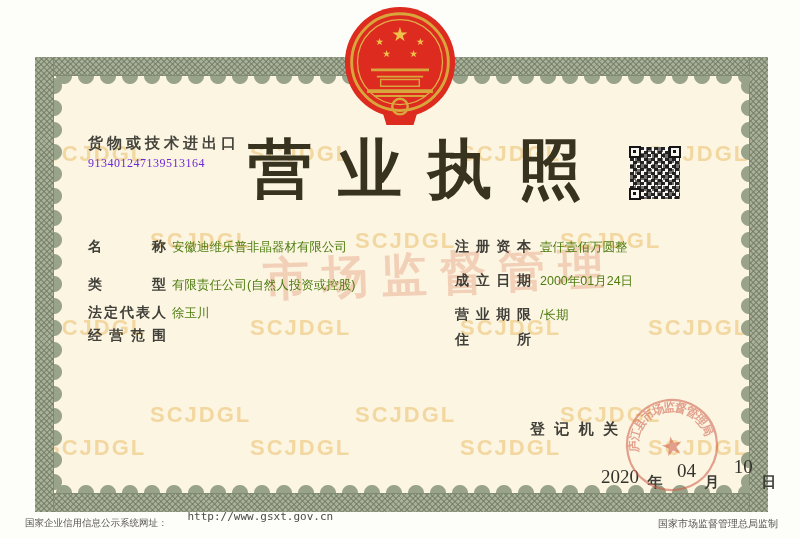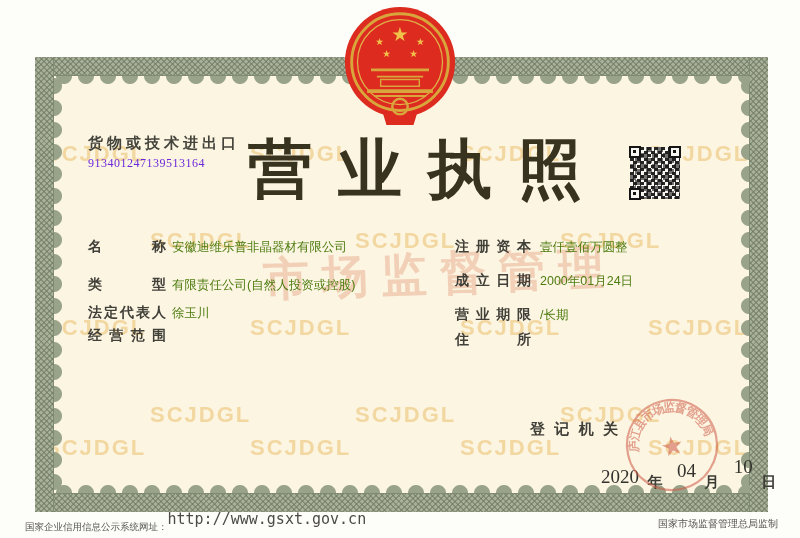--- a/index.html
+++ b/index.html
@@ -72,22 +72,22 @@
   .date{position:absolute;left:601px;top:452px;z-index:3;white-space:nowrap;}
   .date span{display:inline-block;}
   .d-num{font-family:"Liberation Serif",serif;font-size:19px;color:#33322d;}
   .d-unit{font-size:15px;font-weight:bold;color:#3c3b35;margin:0 4px;}
   .dy{transform:translateY(14px);} .du1{transform:translateY(18px);}
   .dm{transform:translateY(8px);margin-left:6px;} .du2{transform:translateY(18px);}
   .dd{transform:translateY(4px);margin-left:6px;} .du3{transform:translateY(18px);}
   .seal{position:absolute;left:612px;top:385px;z-index:5;opacity:.55;transform:rotate(-12deg);}
   
   .footer-left{position:absolute;left:25px;top:516px;z-index:3;font-size:9.5px;color:#56554e;white-space:nowrap;}
-  .footer-left .url{display:inline-block;transform:translateY(-6px);font-size:15px;
-      font-family:"DejaVu Sans Mono",monospace;color:#4c4b45;}
+  .footer-left .url{display:inline-block;transform:translateY(-6px);font-size:11px;
+      font-family:"DejaVu Sans Mono",monospace;color:#4c4b45;margin-left:20px;}
   .footer-right{position:absolute;left:658px;top:517px;z-index:3;font-size:10px;color:#56554e;white-space:nowrap;}
 </style>
 </head>
 <body>
 
 <div class="page">
 
   <div class="cert">
 
     <span class="wm" style="left:10px;top:84px">SCJDGL</span>

